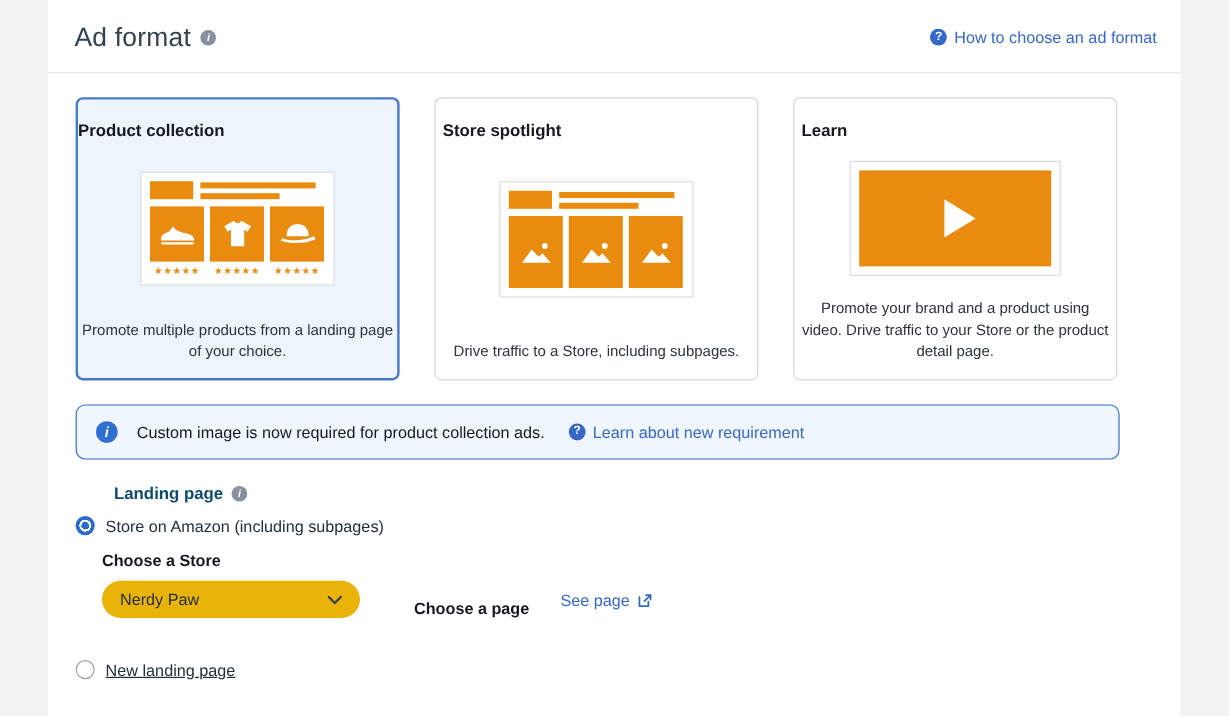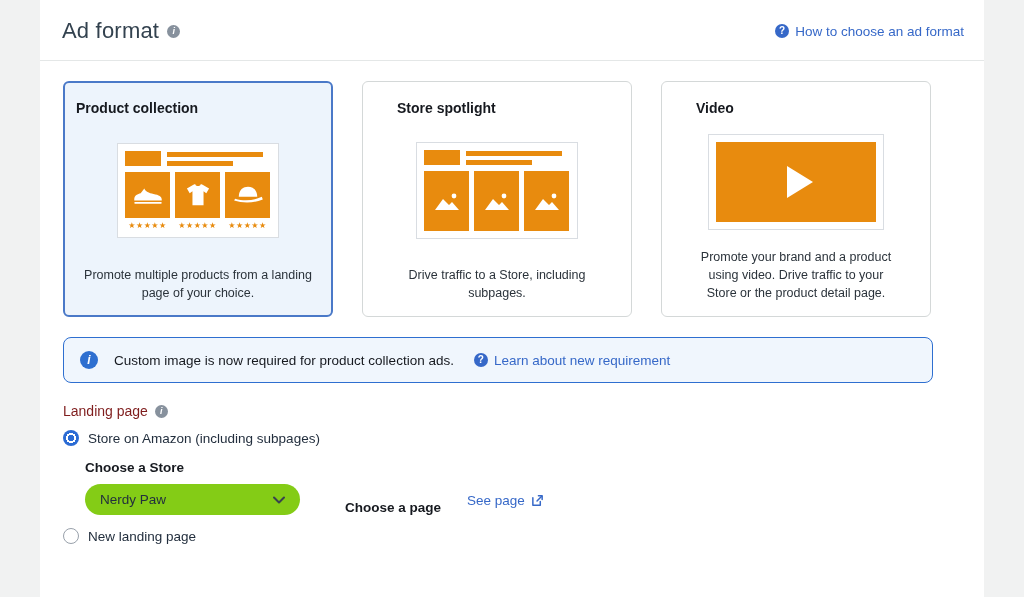--- a/index.html
+++ b/index.html
@@ -37,28 +37,28 @@
     background:#3668c8; color:#fff; font-size:10px; font-weight:bold;
     display:inline-flex; align-items:center; justify-content:center; line-height:1;
   }
   
   .content { padding:20px 0 0 23px; width:944px; }
   .cards { display:flex; gap:29px; }
   .card {
     width:270px; height:236px;
     border:1px solid #d4d8d8; border-radius:6px;
     background:#fff;
-    padding:18px 34px 14px;
+    padding:18px 6px 14px;
     display:flex; flex-direction:column;
     cursor:pointer;
   }
   .card.selected {
     background:#edf4fc;
     border:2px solid #4a79c8;
-    padding:17px 11px 13px;
+    padding:17px 0 13px;
   }
   .card-title { font-size:14px; font-weight:bold; color:#16191f; }
   .illus-wrap { flex:1; display:flex; align-items:center; justify-content:center; }
   .card-desc { font-size:12.5px; line-height:1.45; text-align:center; color:#2b333b; }
   
   .mini-site {
     background:#fff; border:1px solid #d9dde2;
     padding:7px; width:162px;
   }
   .ms-head { display:flex; gap:6px; margin-bottom:6px; }
@@ -104,33 +104,33 @@
     width:18px; height:18px; border-radius:50%;
     background:#2e6fd0; color:#fff;
     font-size:12px; font-weight:bold; font-style:italic;
     display:inline-flex; align-items:center; justify-content:center; line-height:1;
     flex:0 0 auto;
   }
   .banner-text { font-size:13.5px; color:#16191f; }
   .banner .link { margin-left:4px; }
   
   .lp-head { display:flex; align-items:center; gap:7px; margin-top:20px; }
-  .lp-title { font-size:14px; font-weight:normal; color:#7f1d1d; }
+  .lp-title { font-size:14px; font-weight:bold; color:#0c4a6e;margin-left:32px; }
   .radio-row { display:flex; align-items:center; gap:9px; margin-top:11px; cursor:pointer; }
   .radio { width:16px; height:16px; border-radius:50%; flex:0 0 auto; }
   .radio.on { background:radial-gradient(circle at center, #2b6bd4 0 3.2px, #fff 3.2px 5px, #2b6bd4 5px 8px); }
   .radio.off { border:1.5px solid #99a1ab; background:#fff; }
   .radio-label { font-size:13.5px; color:#232f3e; }
   .selects-row { display:flex; align-items:flex-end; margin:14px 0 0 22px; }
   .sel-group { display:flex; flex-direction:column; gap:9px; }
   .sel-group + .sel-group { margin-left:45px;margin-top:32px; }
   .sel-label { font-size:13.5px; font-weight:bold; color:#16191f; }
   .pill {
     width:215px; height:31px;
-    background:#84cc16;
+    background:#eab308;
     border-radius:16px;
     display:flex; align-items:center; justify-content:space-between;
     padding:0 15px;
     cursor:pointer;
   }
   .pill-value { font-size:13.5px; color:#232f3e; }
   .see-page { margin:0 0 7px 26px; font-size:13.5px; }
   .sub-note { margin:5px 0 0 25px; font-size:13.5px; color:#2b333b; }
   svg { display:block; }
 </style>
@@ -234,21 +234,21 @@
                   </svg>
                 </div>
               </div>
             </div>
           </div>
         </div>
         <div class="card-desc">Drive traffic to a Store, including subpages.</div>
       </div>
 
       <div class="card">
-        <div class="card-title">Video</div>
+        <div class="card-title">Learn</div>
         <div class="illus-wrap">
           <div class="video-box">
             <div class="video-screen">
               <div class="play-tri"></div>
             </div>
           </div>
         </div>
         <div class="card-desc">Promote your brand and a product using video. Drive traffic to your Store or the product detail page.</div>
       </div>
     </div>
@@ -288,19 +288,19 @@
       <a class="link see-page">
         <span>See page</span>
         <svg width="13" height="13" viewBox="0 0 14 14">
           <path d="M2 4 L2 12 L10 12 L10 8" fill="none" stroke="#3668c8" stroke-width="1.6" stroke-linecap="round" stroke-linejoin="round"></path>
           <polyline points="8,2 12,2 12,6" fill="none" stroke="#3668c8" stroke-width="1.6" stroke-linecap="round" stroke-linejoin="round"></polyline>
           <line x1="6.5" y1="7.5" x2="11.5" y2="2.5" stroke="#3668c8" stroke-width="1.6" stroke-linecap="round"></line>
         </svg>
       </a>
     </div>
 
-    <div class="radio-row" style="margin-top:13px;">
+    <div class="radio-row" style="margin-top:35px;text-decoration:underline;">
       <span class="radio off"></span>
       <span class="radio-label">New landing page</span>
     </div>
 
   </div>
 </div>
 
 </body></html>

